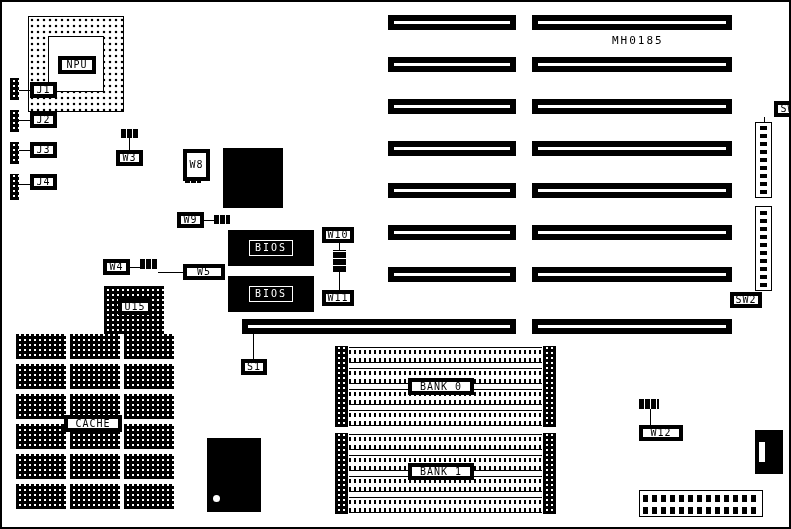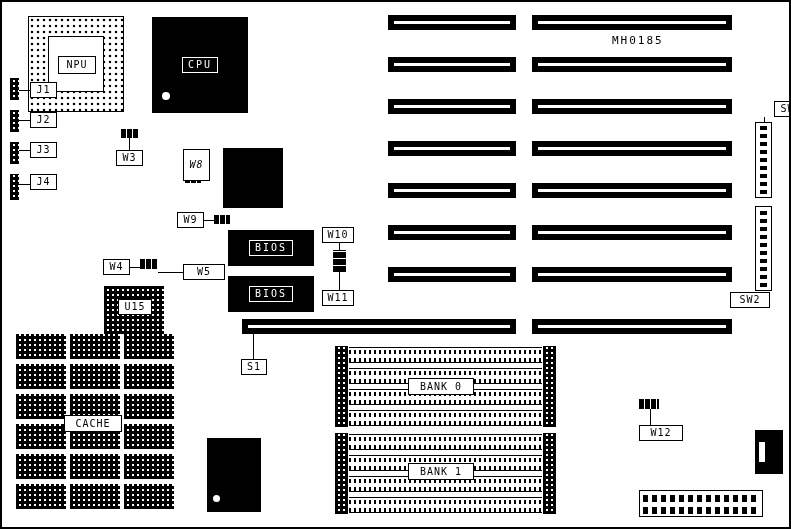--- a/index.html
+++ b/index.html
@@ -4,21 +4,21 @@
 <style>
   html,body { margin:0; padding:0; background:#fff; }
   .board {
     position:relative; width:791px; height:529px; box-sizing:border-box;
     border:2px solid #000; background:#fff; overflow:hidden;
     font-family:"DejaVu Sans Mono", monospace;
   }
   .abs { position:absolute; }
   
   .lbl {
-    position:absolute; background:#fff; border:1px solid #000000; color:#000;
+    position:absolute; background:#fff; border:4px solid #000000; color:#000;
     font-size:10px; line-height:1; display:flex; align-items:center; justify-content:center;
     letter-spacing:1px; z-index:6; box-sizing:border-box; white-space:nowrap;
   }
   
   .chipblk {
     position:absolute; background:#000; display:flex; align-items:center; justify-content:center;
   }
   .wlbl {
     border:1px solid #fff; color:#fff; font-size:10px; line-height:1;
     padding:2px 5px; letter-spacing:2px; white-space:nowrap;
@@ -88,43 +88,40 @@
 <body>
 
 <div class="board">
 
   <div class="txt" style="left:610px;top:32px;">MH0185</div>
 
   <div class="dots" style="left:26px;top:14px;width:94px;height:94px;"></div>
   <div class="abs" style="left:46px;top:34px;width:54px;height:54px;background:#fff;border:1px solid #000;"></div>
   <div class="lbl" style="left:56px;top:54px;width:38px;height:18px;">NPU</div>
 
-  <div class="chipblk" style="left:150px;top:15px;width:96px;height:96px;">
-    <span class="wlbl">CPU</span>
-  </div>
   <div class="dot" style="left:160px;top:90px;width:8px;height:8px;"></div>
 
   <div class="lattice" style="left:8px;top:76px;width:9px;height:22px;"></div>
   <div class="lattice" style="left:8px;top:108px;width:9px;height:22px;"></div>
   <div class="lattice" style="left:8px;top:140px;width:9px;height:22px;"></div>
   <div class="lattice" style="left:8px;top:172px;width:9px;height:26px;"></div>
   <div class="lh" style="left:17px;top:88px;width:11px;"></div>
   <div class="lh" style="left:17px;top:118px;width:11px;"></div>
   <div class="lh" style="left:17px;top:148px;width:11px;"></div>
   <div class="lh" style="left:17px;top:182px;width:11px;"></div>
   <div class="lbl" style="left:28px;top:80px;width:27px;height:16px;">J1</div>
   <div class="lbl" style="left:28px;top:110px;width:27px;height:16px;">J2</div>
   <div class="lbl" style="left:28px;top:140px;width:27px;height:16px;">J3</div>
   <div class="lbl" style="left:28px;top:172px;width:27px;height:16px;">J4</div>
 
   <div class="jmph" style="left:119px;top:127px;width:18px;height:9px;"></div>
   <div class="lv" style="left:127px;top:136px;height:13px;"></div>
   <div class="lbl" style="left:114px;top:148px;width:27px;height:16px;">W3</div>
 
-  <div class="lbl" style="left:181px;top:147px;width:27px;height:32px;font-style:italic;">W8</div>
+  <div class="lbl" style="left:181px;top:147px;width:27px;height:32px;">W8</div>
   <div class="lv" style="left:193px;top:163px;height:9px;"></div>
   <div class="jmph" style="left:183px;top:172px;width:16px;height:9px;"></div>
   <div class="chipblk" style="left:221px;top:146px;width:60px;height:60px;"></div>
   <div class="lbl" style="left:175px;top:210px;width:27px;height:16px;">W9</div>
   <div class="lh" style="left:202px;top:218px;width:10px;"></div>
   <div class="jmph" style="left:212px;top:213px;width:16px;height:9px;"></div>
 
   <div class="chipblk" style="left:226px;top:228px;width:86px;height:36px;">
     <span class="wlbl">BIOS</span>
   </div>
@@ -186,21 +183,21 @@
   <div class="bar" style="left:530px;top:265px;width:200px;"></div>
   <div class="bar" style="left:240px;top:317px;width:274px;"></div>
   <div class="bar" style="left:530px;top:317px;width:200px;"></div>
   <div class="lv" style="left:251px;top:332px;height:25px;"></div>
   <div class="lbl" style="left:239px;top:357px;width:26px;height:16px;">S1</div>
 
   <div class="lbl" style="left:746px;top:99px;width:34px;height:16px;margin-left:26px;">SW1</div>
   <div class="lv" style="left:762px;top:115px;height:5px;"></div>
   <div class="dip" style="left:753px;top:120px;width:17px;height:76px;"></div>
   <div class="dip" style="left:753px;top:204px;width:17px;height:85px;"></div>
-  <div class="lbl" style="left:728px;top:290px;width:40px;height:16px;">SW2</div>
+  <div class="lbl" style="left:728px;top:290px;width:32px;height:16px;">SW2</div>
 
 
   <div class="jmph" style="left:637px;top:397px;width:20px;height:10px;"></div>
   <div class="lv" style="left:648px;top:407px;height:16px;"></div>
   <div class="lbl" style="left:637px;top:423px;width:44px;height:16px;">W12</div>
 
   <div class="chipblk" style="left:753px;top:428px;width:28px;height:44px;"></div>
   <div class="abs" style="left:757px;top:440px;width:6px;height:20px;background:#fff;"></div>
 
   <div class="pinhdr" style="left:637px;top:488px;width:124px;height:27px;"></div>

